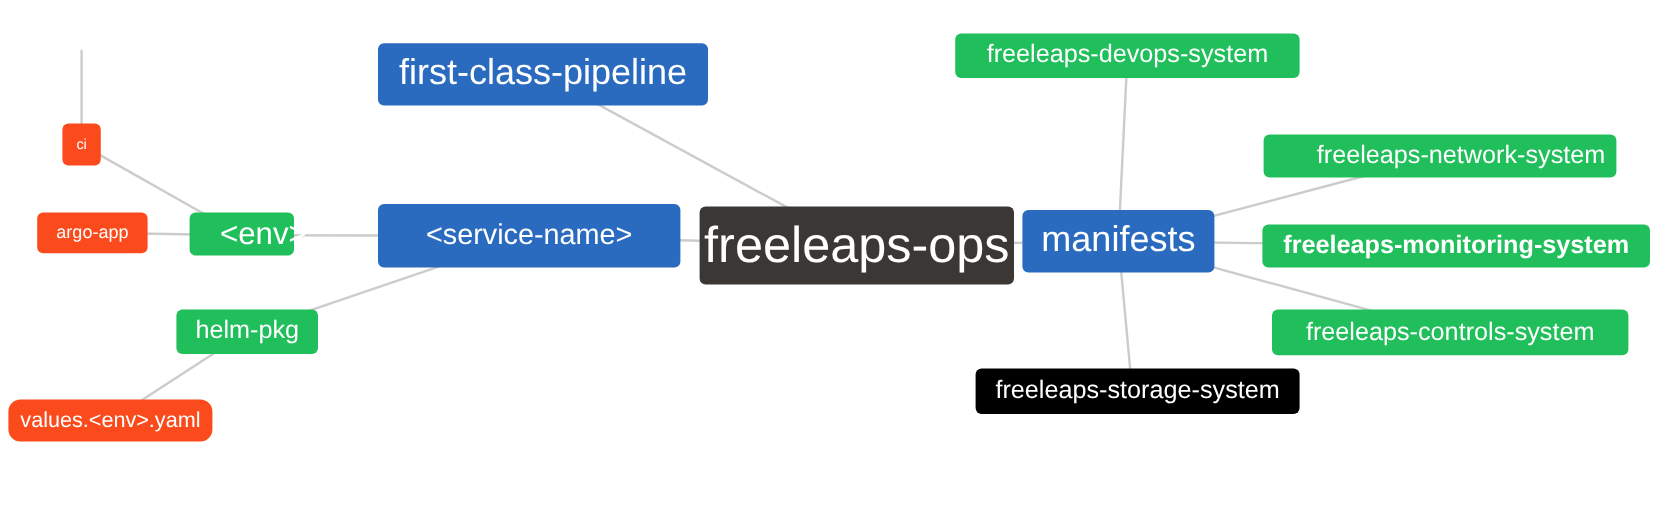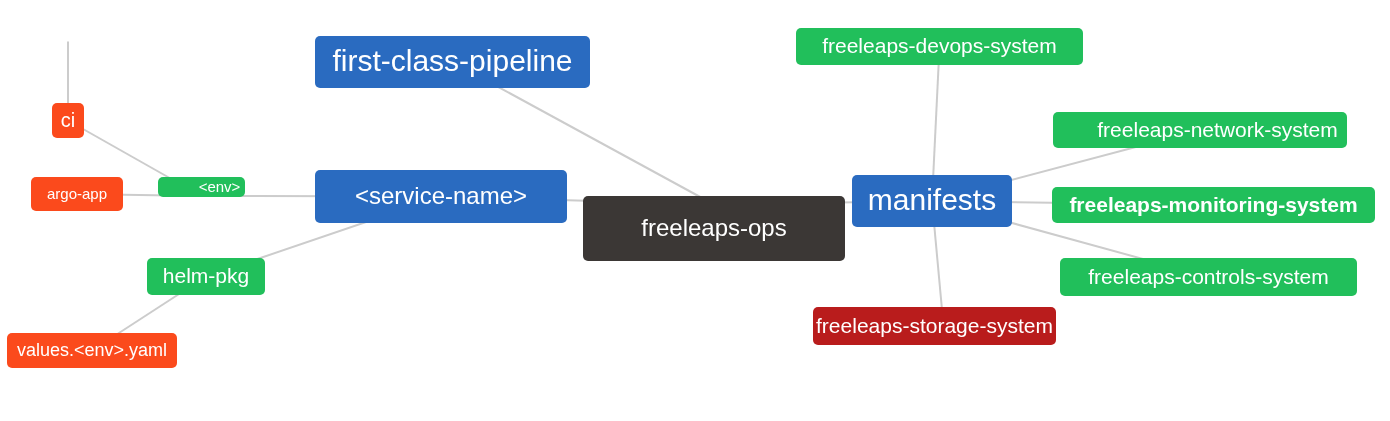--- a/index.html
+++ b/index.html
@@ -51,27 +51,27 @@
       <line x1="441" y1="196.5" x2="714" y2="204.5" stroke="#cccccc" stroke-width="2"></line>
       <line x1="452.5" y1="62" x2="714" y2="204.5" stroke="#cccccc" stroke-width="2"></line>
       <line x1="714" y1="204.5" x2="932" y2="201" stroke="#cccccc" stroke-width="2"></line>
       <line x1="932" y1="201" x2="939.5" y2="46.5" stroke="#cccccc" stroke-width="2"></line>
       <line x1="932" y1="201" x2="1200" y2="130" stroke="#cccccc" stroke-width="2"></line>
       <line x1="932" y1="201" x2="1213.5" y2="205" stroke="#cccccc" stroke-width="2"></line>
       <line x1="932" y1="201" x2="1208.5" y2="277" stroke="#cccccc" stroke-width="2"></line>
       <line x1="932" y1="201" x2="943.5" y2="326" stroke="#cccccc" stroke-width="2"></line>
     </svg>
 
-    <div class="node" style="left: 52px; top: 103px; width: 32px; height: 35px; background: rgb(251, 74, 28); font-size: 20px;">ci</div>
+    <div class="node" style="left: 52px; top: 103px; width: 32px; height: 35px; background: rgb(251, 74, 28); font-size: 12px;">ci</div>
     <div class="node" style="left: 31px; top: 177px; width: 92px; height: 34px; background: rgb(251, 74, 28); font-size: 15px;">argo-app</div>
-    <div class="node" style="left: 158px; top: 177px; width: 87px; height: 20px; background: rgb(33, 191, 91); font-size: 15px; padding-left: 36px;">&lt;env&gt;</div>
+    <div class="node" style="left: 158px; top: 177px; width: 87px; height: 36px; background: rgb(33, 191, 91); font-size: 26px; padding-left: 36px;">&lt;env&gt;</div>
     <div class="node" style="left: 147px; top: 258px; width: 118px; height: 37px; background: rgb(33, 191, 91); font-size: 21px;">helm-pkg</div>
-    <div class="node" style="left: 7px; top: 333px; width: 170px; height: 35px; background: rgb(251, 74, 28); font-size: 18px;">values.&lt;env&gt;.yaml</div>
+    <div class="node" style="left: 7px; top: 333px; width: 170px; height: 35px; background: rgb(251, 74, 28); font-size: 18px; border-radius: 10px;">values.&lt;env&gt;.yaml</div>
     <div class="node" style="left: 315px; top: 36px; width: 275px; height: 52px; background: rgb(42, 107, 192); font-size: 30px;">first-class-pipeline</div>
     <div class="node" style="left: 315px; top: 170px; width: 252px; height: 53px; background: rgb(42, 107, 192); font-size: 24px;">&lt;service-name&gt;</div>
-    <div class="node" style="left: 583px; top: 172px; width: 262px; height: 65px; background: rgb(59, 55, 53); font-size: 24px; margin-top: 24px;">freeleaps-ops</div>
+    <div class="node" style="left: 583px; top: 172px; width: 262px; height: 65px; background: rgb(59, 55, 53); font-size: 42px;">freeleaps-ops</div>
     <div class="node" style="left: 852px; top: 175px; width: 160px; height: 52px; background: rgb(42, 107, 192); font-size: 30px;">manifests</div>
     <div class="node" style="left: 796px; top: 28px; width: 287px; height: 37px; background: rgb(33, 191, 91); font-size: 21px;">freeleaps-devops-system</div>
     <div class="node" style="left: 1053px; top: 112px; width: 294px; height: 36px; background: rgb(33, 191, 91); font-size: 21px; padding-left: 35px;">freeleaps-network-system</div>
     <div class="node" style="left: 1052px; top: 187px; width: 323px; height: 36px; background: rgb(33, 191, 91); font-size: 21px; font-weight: bold;">freeleaps-monitoring-system</div>
     <div class="node" style="left: 1060px; top: 258px; width: 297px; height: 38px; background: rgb(33, 191, 91); font-size: 21px;">freeleaps-controls-system</div>
-    <div class="node" style="left: 813px; top: 307px; width: 243px; height: 38px; background: #b91c1c; font-size: 21px;">freeleaps-storage-system</div>
+    <div class="node" style="left: 813px; top: 307px; width: 270px; height: 38px; background: #000000; font-size: 21px;">freeleaps-storage-system</div>
   </div>
 
 </body></html>

